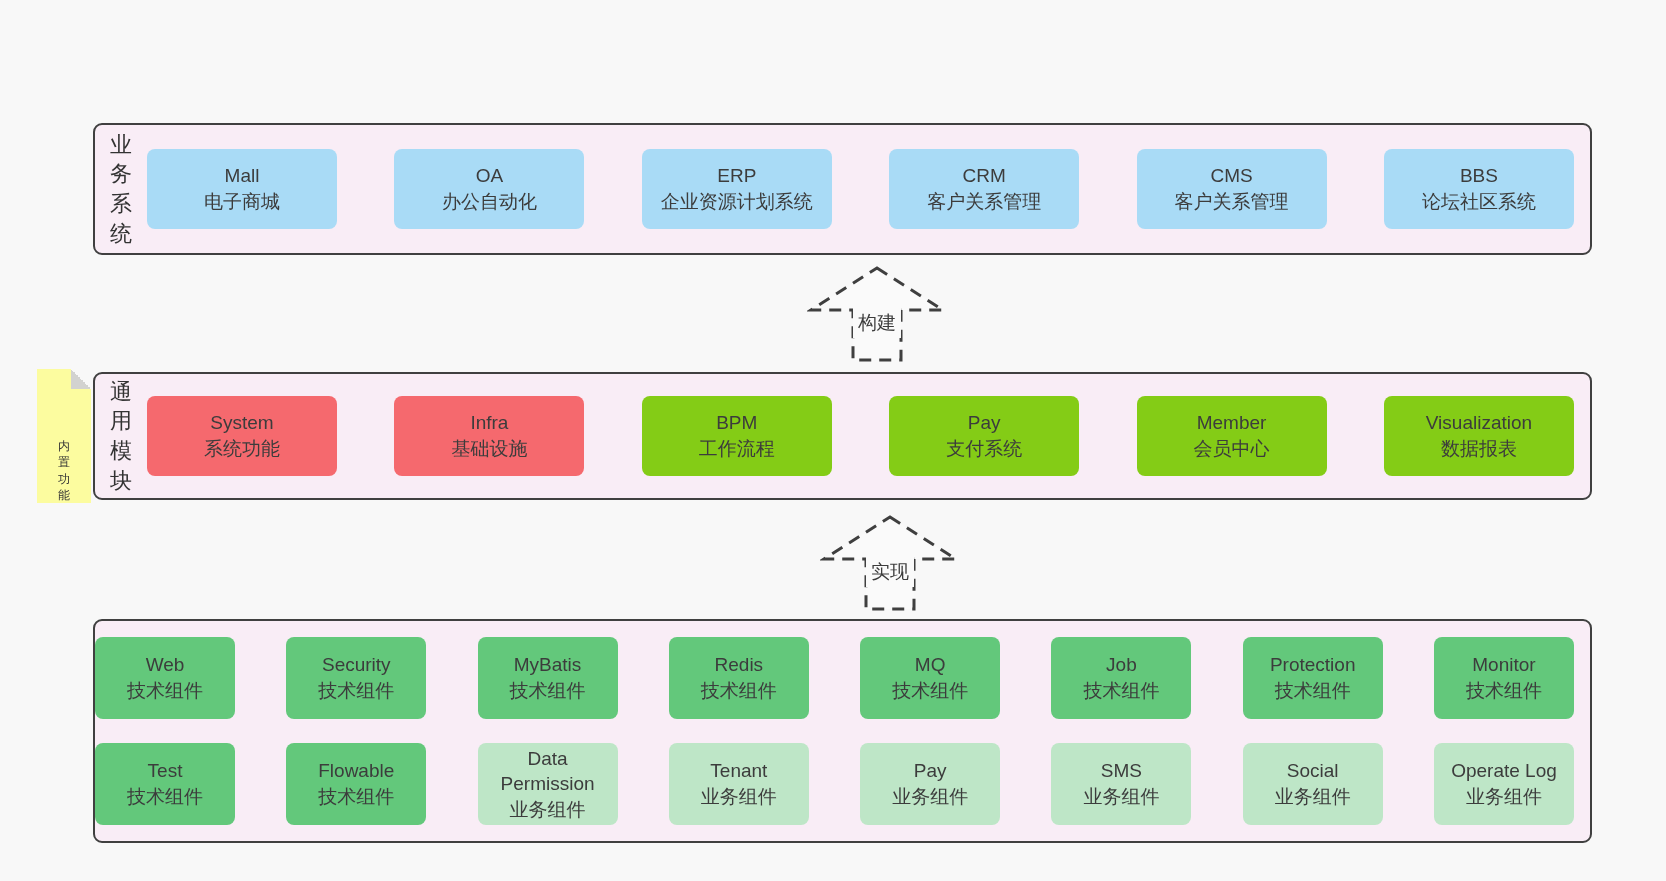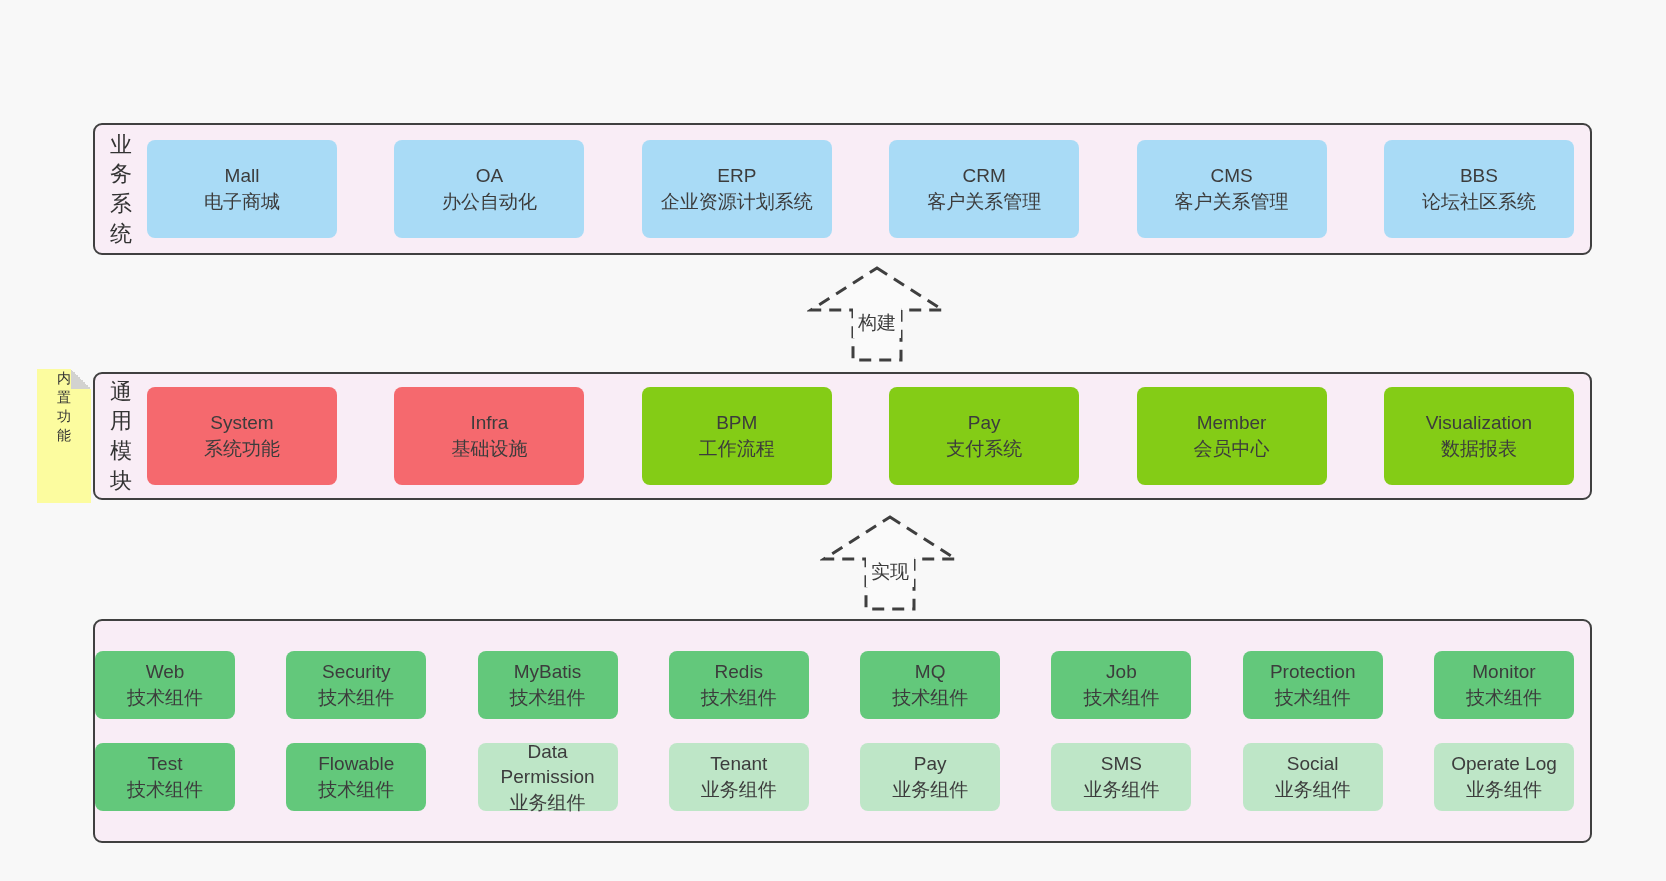--- a/index.html
+++ b/index.html
@@ -57,35 +57,35 @@
   
   .box{
     display:flex;flex-direction:column;align-items:center;justify-content:center;
     text-align:center;
     border-radius:8px;
     font-size:19px;line-height:1.35;
     color:#3c3c3c;
     box-sizing:border-box;
     padding:2px 4px;
   }
-  .w190{width:190px;height:98px;}
-  .w140{width:140px;height:68px;}
+  .w190{width:190px;height:80px;}
+  .w140{width:140px;height:82px;}
   .blue      {background:#a9dbf6;}
   .red       {background:#f5696e;}
   .pink      {background:#84cc16;}
   .green     {background:#63c87b;}
   .lightgreen{background:#bee6c7;}
 
   
   .sticky{
     position:absolute;
     width:54px;
     background:#fcfc9f;
-    display:flex;align-items:flex-start;justify-content:center;
-    font-size:14px;color:#333;
+    display:flex;align-items:flex-end;justify-content:center;
+    font-size:12px;color:#333;
   }
   .sticky-builtin-features  {left:37px; top:369px; height:134px;}
   .sticky-builtin-components{left:37px; top:656px; height:132px;}
   .fold{
     position:absolute;top:0;right:0;
     width:20px;height:20px;
     background:linear-gradient(to bottom left,#f8f8f8 0 50%,#d2d2d0 50% 100%);
   }
 
   

